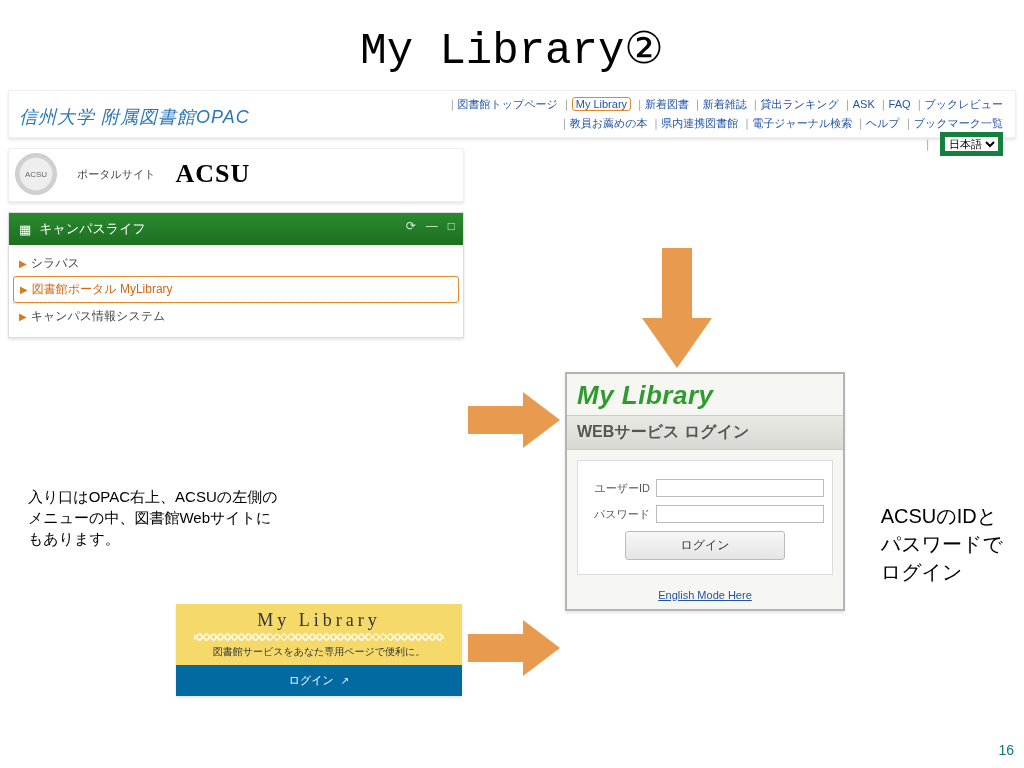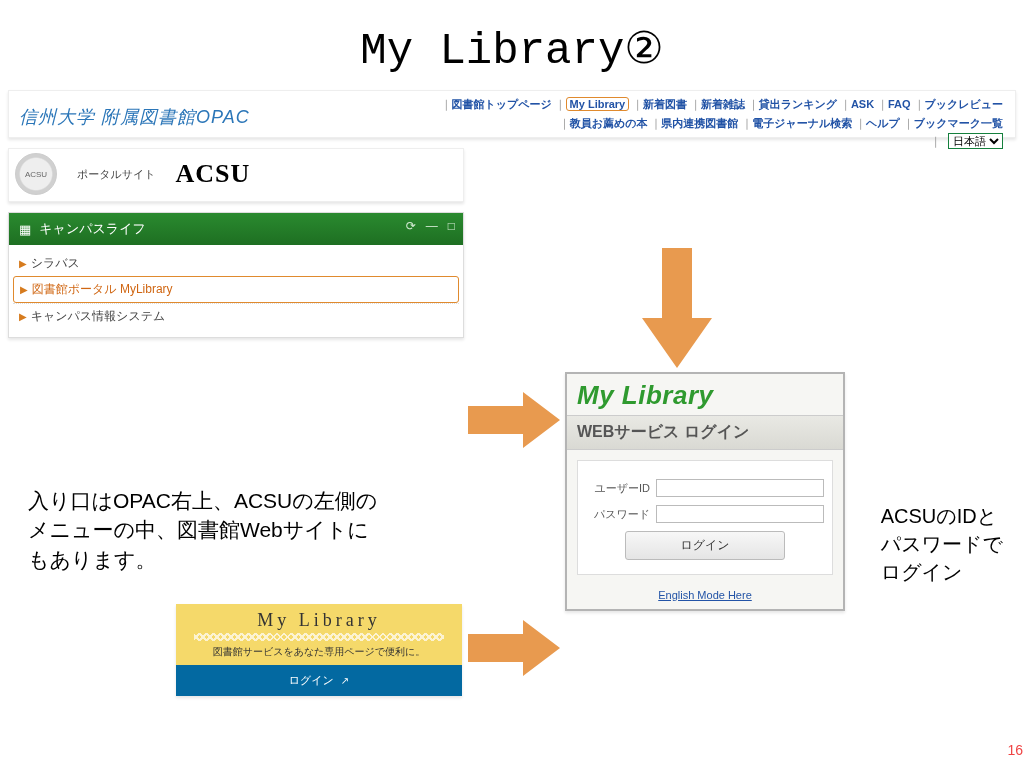--- a/index.html
+++ b/index.html
@@ -36,25 +36,25 @@
   }
   .opac-links {
     position: absolute;
     right: 12px;
     top: 4px;
     text-align: right;
     font-size: 11px;
     line-height: 1.7;
     color: #555;
   }
-  .opac-links a { color: #2253a6; text-decoration: none; font-weight: bold; }
+  .opac-links a { color: #2253a6; text-decoration: none; }
   .opac-sep { color: #888; }
   .my-lib-hl { border:1.5px solid #e08a2e; border-radius:3px; padding:0 3px; }
   .lang-select {
-    font-size: 11px; margin-left:4px; background:#fff; border:1px solid #15803d;
+    font-size: 11px; margin-left:4px; background:#fff; border:5px solid #15803d;
   }
   
   .acsu-box {
     margin: 10px 0 0 8px;
     width: 456px;
     background:#fff;
     border:1px solid #eee;
     box-shadow: 0 2px 3px rgba(0,0,0,0.1);
     padding: 4px 6px 6px;
   }
@@ -89,21 +89,21 @@
     display:flex; align-items:center; gap:4px;
   }
   .campus-item:first-child{ border-top:none; }
   .campus-caret { color:#d67b1e; font-size:10px; }
   .campus-item.highlight {
     border:1.5px solid #e08a2e; border-radius:3px; color:#d06612; font-weight:500;
   }
   
   .annot-left {
     position:absolute; left:28px; top:486px;
-    font-size:21px; line-height:1.4; color:#000;
+    font-size:15px; line-height:1.4; color:#000;
   }
   .annot-right {
     position:absolute; right:21px; top:502px;
     font-size:20px; line-height:1.4; color:#000;
   }
   
   .login-box {
     position:absolute; left:565px; top:372px;
     width:280px; border:2px solid #b4b4b4; background:#f6f6f3;
     box-shadow: 0 2px 3px rgba(0,0,0,0.1);
@@ -159,22 +159,22 @@
     background:#0369a1; color:#fff; font-size:11px;
     padding:8px 0; text-align:center; cursor:pointer;
   }
   .ml-login-btn .ext { font-size:10px; margin-left:4px; }
   
   .arrow { position:absolute; }
   .arrow-down { left:642px; top:248px; }
   .arrow-r1 { left:468px; top:392px; }
   .arrow-r2 { left:468px; top:620px; }
   .page-num {
-    position:absolute; right:1px; bottom:10px;
-    color:#ef4444; font-size:14px;
+    position:absolute; right:10px; bottom:10px;
+    color:#0f766e; font-size:14px;
   }
 </style>
 </head>
 <body>
 
 <h1 class="slide-title">My Library②</h1>
 
 <div class="opac-bar">
   <div class="opac-title">信州大学 附属図書館OPAC</div>
   <div class="opac-links">

